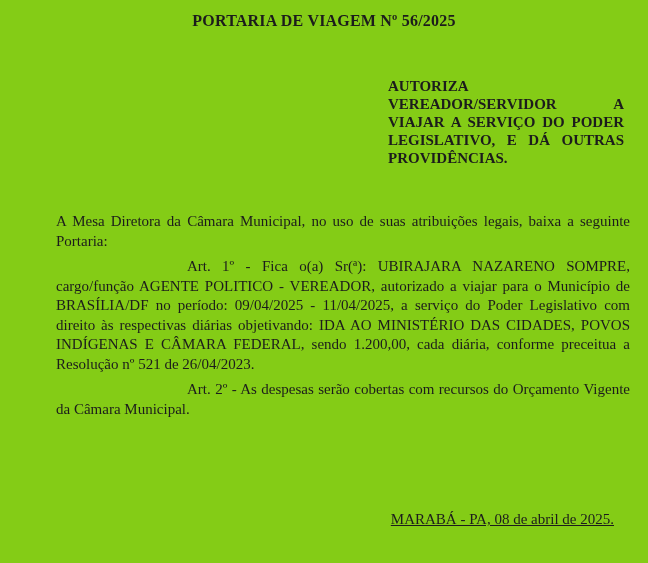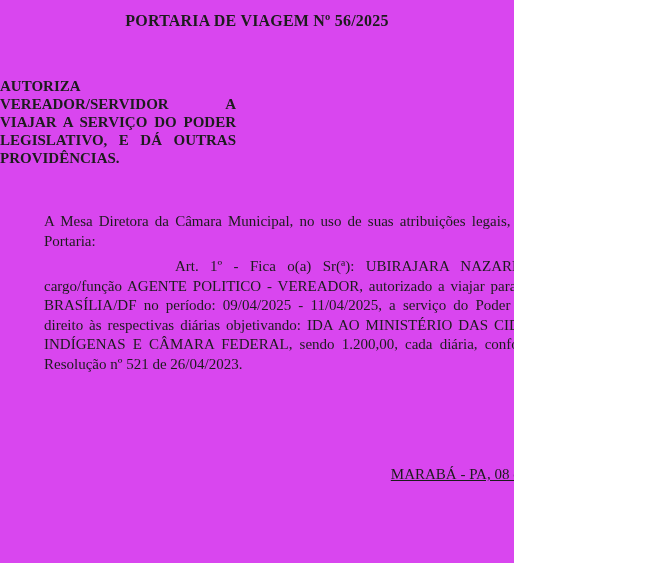--- a/index.html
+++ b/index.html
@@ -3,50 +3,51 @@
 <meta charset="utf-8">
 <style>
   * { margin: 0; padding: 0; box-sizing: border-box; }
 
   html, body {
     background: #ffffff;
   }
 
   .page {
     position: relative;
-    width: 514px;
+    width: 648px;
     height: 563px;
-    background: #d946ef;
+    background: #84cc16;
     overflow: hidden;
     font-family: "Liberation Serif", "DejaVu Serif", serif;
     color: #1c1c1c;
     -webkit-font-smoothing: antialiased;
   }
 
   .doc-title {
     padding-top: 12px;
     text-align: center;
     font-size: 16px;
     font-weight: bold;
     line-height: 18px;
     letter-spacing: 0.2px;
   }
 
   .ementa {
     width: 236px;
+    margin-left: 388px;
     margin-top: 47px;
     font-size: 15px;
     font-weight: bold;
     line-height: 18px;
     text-align: justify;
     text-justify: inter-word;
   }
 
   .body-text {
-    margin-left: 44px;
+    margin-left: 56px;
     width: 574px;
     font-size: 15px;
     line-height: 19.5px;
     text-align: justify;
     text-justify: inter-word;
   }
 
   .preamble {
     margin-top: 45px;
   }
@@ -76,17 +77,18 @@
 <div class="page">
 
   <div class="doc-title">PORTARIA DE VIAGEM Nº 56/2025</div>
 
   <div class="ementa">AUTORIZA VEREADOR/SERVIDOR A VIAJAR A SERVIÇO DO PODER LEGISLATIVO, E DÁ OUTRAS PROVIDÊNCIAS.</div>
 
   <div class="body-text preamble">A Mesa Diretora da Câmara Municipal, no uso de suas atribuições legais, baixa a seguinte Portaria:</div>
 
   <div class="body-text paragraph article-1">Art. 1º - Fica o(a) Sr(ª): UBIRAJARA NAZARENO SOMPRE, cargo/função AGENTE POLITICO - VEREADOR, autorizado a viajar para o Município de BRASÍLIA/DF no período: 09/04/2025 - 11/04/2025, a serviço do Poder Legislativo com direito às respectivas diárias objetivando: IDA AO MINISTÉRIO DAS CIDADES, POVOS INDÍGENAS E CÂMARA FEDERAL, sendo 1.200,00, cada diária, conforme preceitua a Resolução nº 521 de 26/04/2023.</div>
 
+  <div class="body-text paragraph article-2">Art. 2º - As despesas serão cobertas com recursos do Orçamento Vigente da Câmara Municipal.</div>
 
 
   <div class="dateline">MARABÁ - PA, 08 de abril de 2025.</div>
 
 </div>
 
 </body></html>

